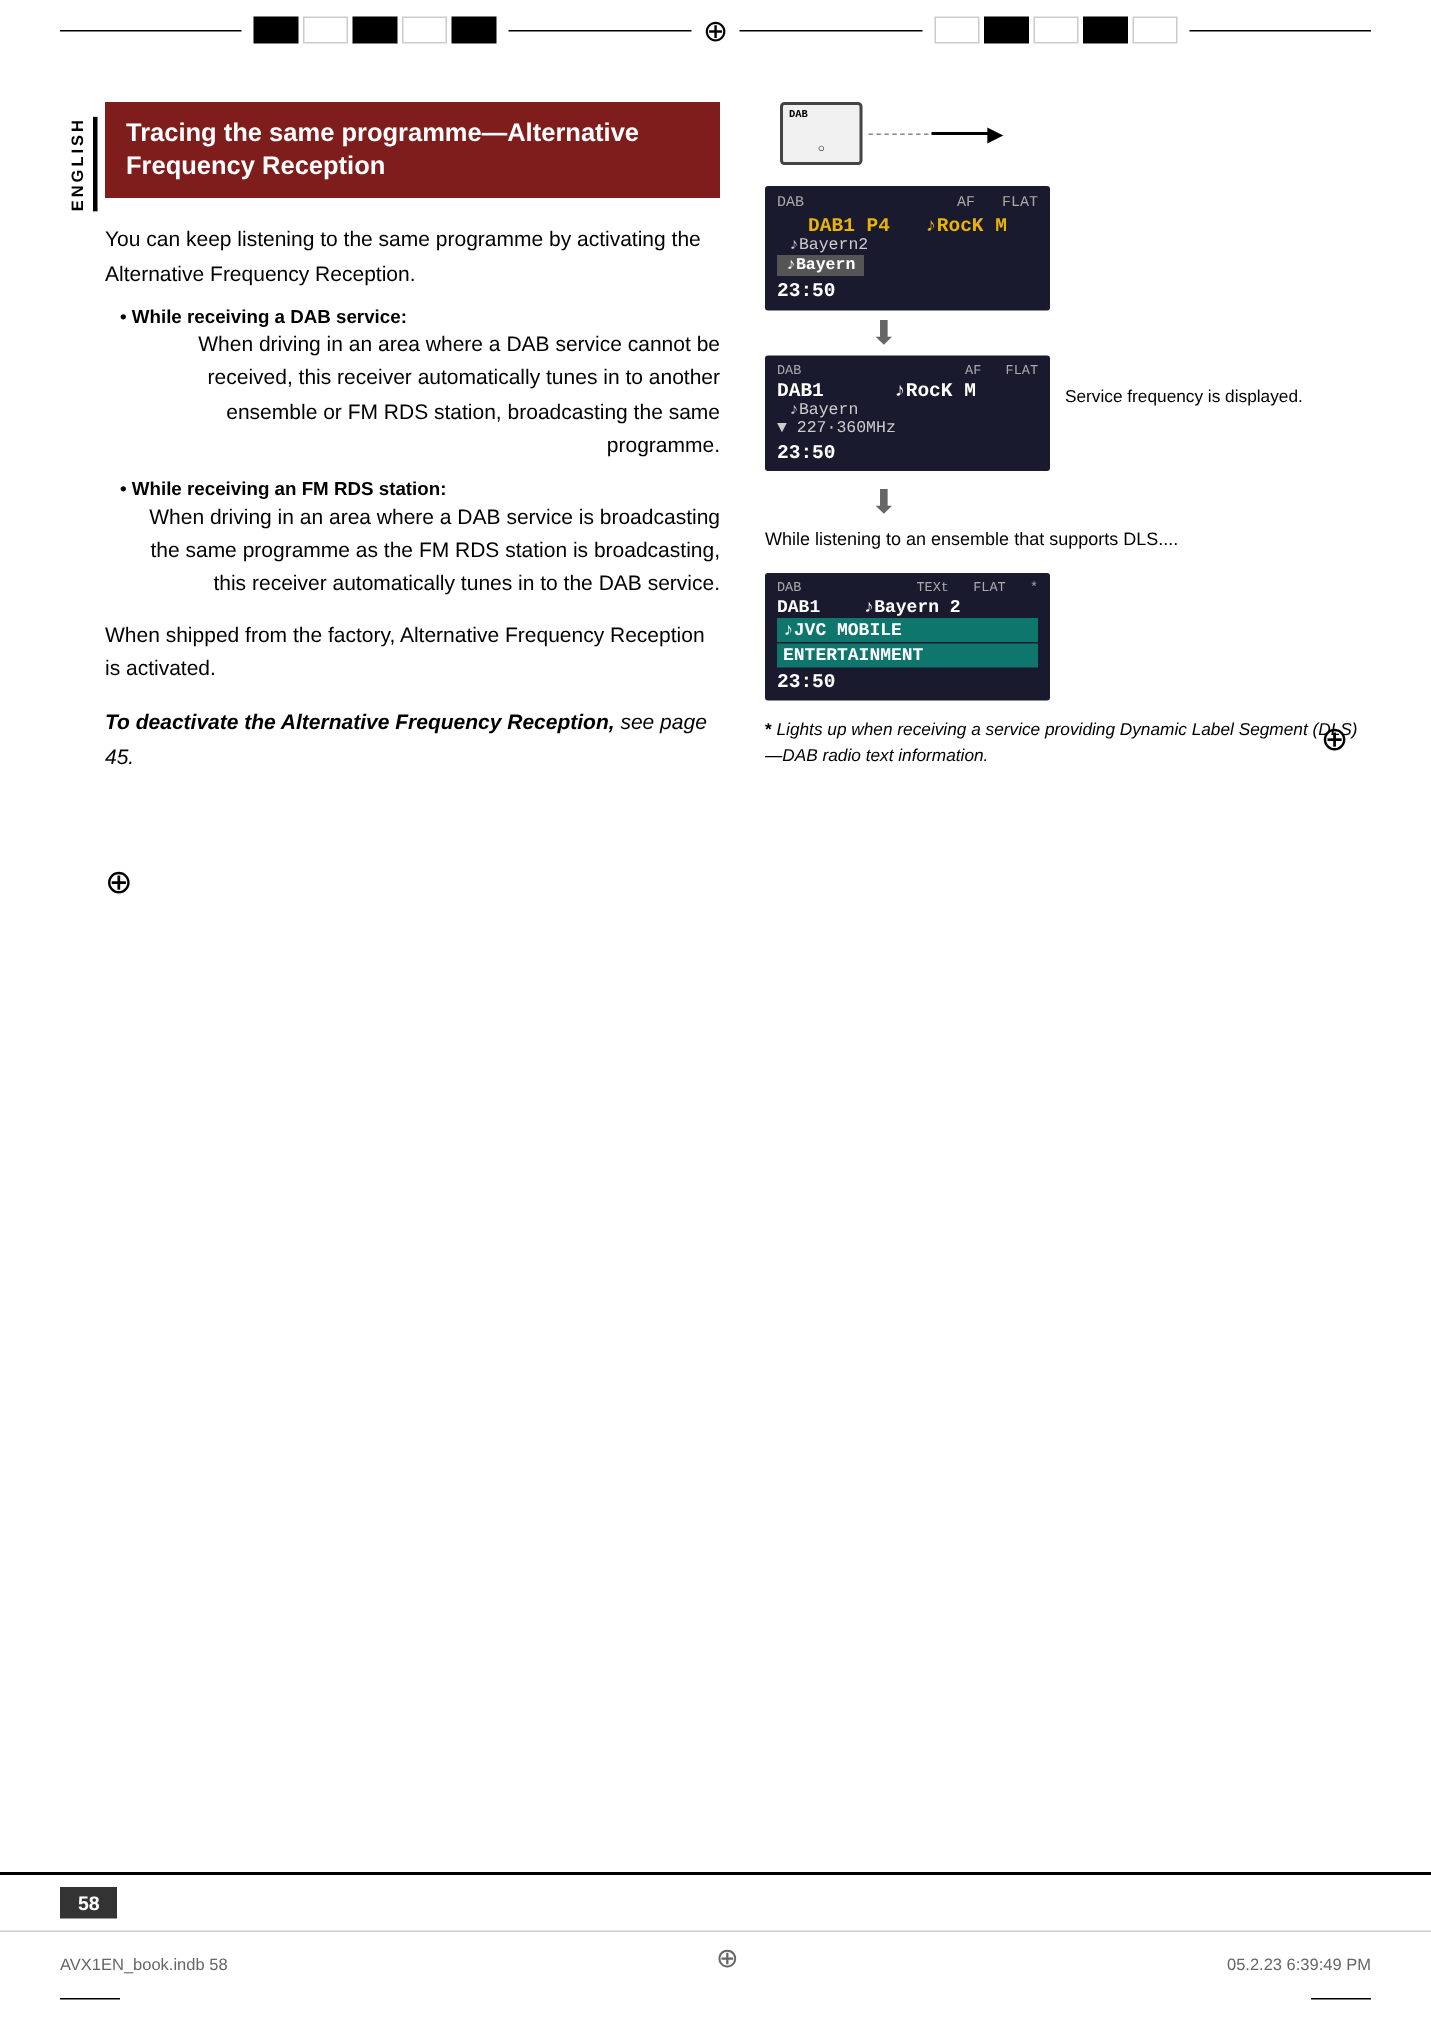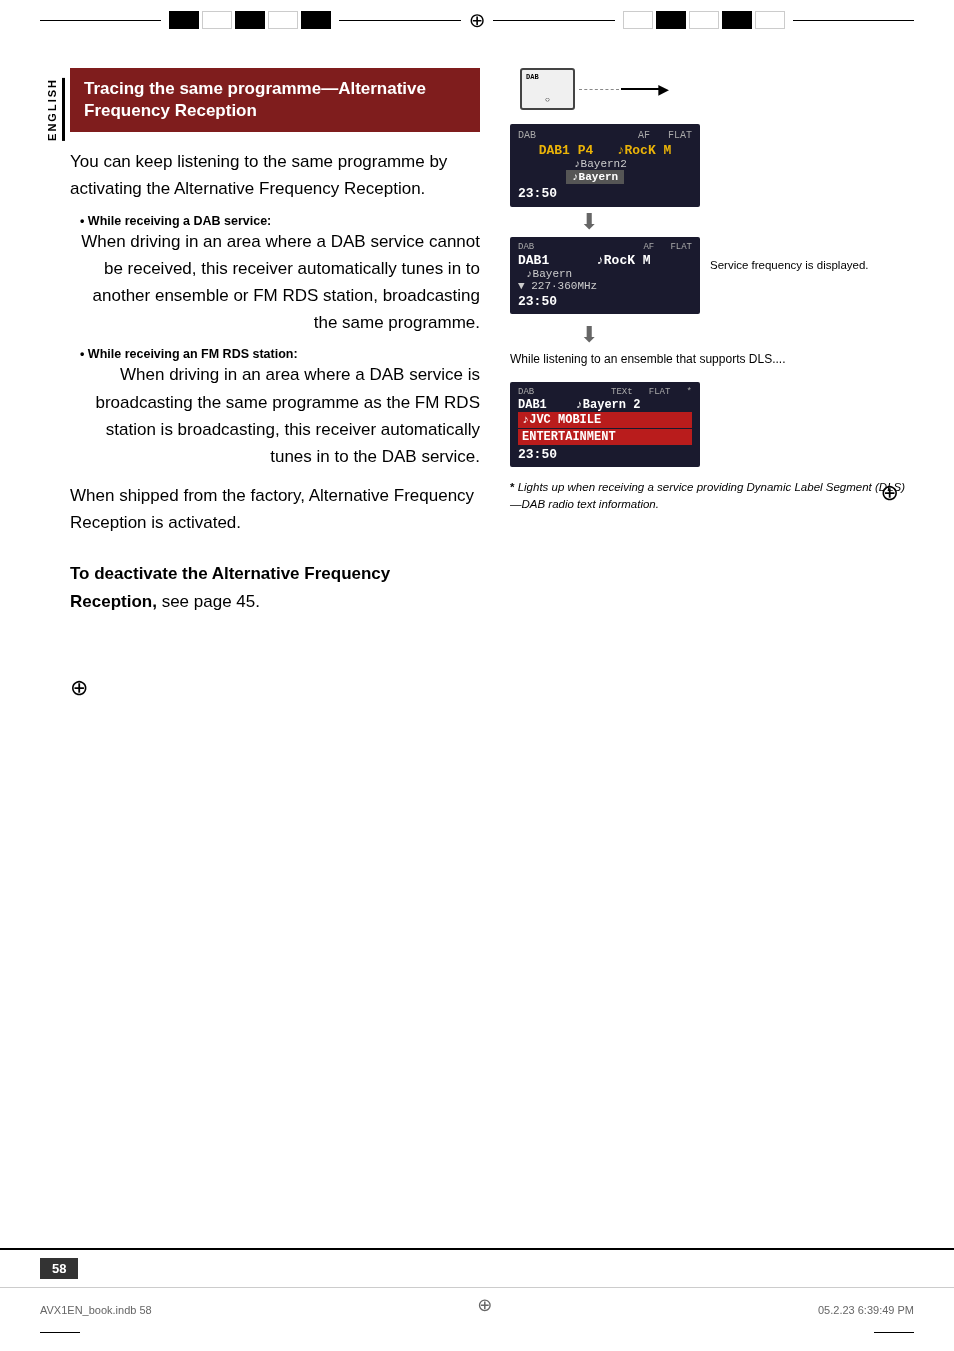--- a/index.html
+++ b/index.html
@@ -54,41 +54,42 @@
       padding: 10px 14px;
       margin-bottom: 16px;
     }
     .section-heading h1 {
       font-size: 17px;
       font-weight: bold;
       line-height: 1.3;
     }
 
     .left-col p {
-      font-size: 17px;
+      font-size: 14px;
       line-height: 1.6;
       margin-bottom: 10px;
       color: #000;
     }
 
     .bullet-item {
       margin-bottom: 10px;
       padding-left: 10px;
     }
     .bullet-item .bullet-title {
       font-weight: bold;
       font-size: 12.5px;
     }
     .bullet-item p {
       margin-bottom: 0;
       text-align: right;
     }
 
     .deactivate-note {
-      margin-top: 24px;
+      margin-top: 14px;
+      font-style: italic;
     }
     .deactivate-note strong {
       font-weight: bold;
     }
 
     
     .right-col {
       flex: 1;
       padding-left: 10px;
     }
@@ -115,21 +116,20 @@
     .dab-display .dab-main {
       font-size: 13px;
       font-weight: bold;
       color: #eab308;
       text-align: center;
     }
     .dab-display .dab-sub {
       font-size: 11px;
       color: #ccc;
       padding-left: 8px;
-      margin-left: 48px;
     }
     .dab-display .dab-time {
       font-size: 13px;
       font-weight: bold;
       color: #fff;
       margin-top: 2px;
     }
     .dab-display .dab-highlight {
       background: #555;
       color: #fff;
@@ -252,21 +252,21 @@
       border-radius: 2px;
     }
     .dab-display-2 .d2-top {
       display: flex;
       justify-content: space-between;
       font-size: 9px;
       color: #aaa;
       margin-bottom: 1px;
     }
     .d2-highlight-row {
-      background: #b91c1c;
+      background: #0f766e;
       color: #fff;
       font-size: 12px;
       font-weight: bold;
       padding: 1px 4px;
     }
 
     
     .first-diagram-area {
       display: flex;
       align-items: center;

